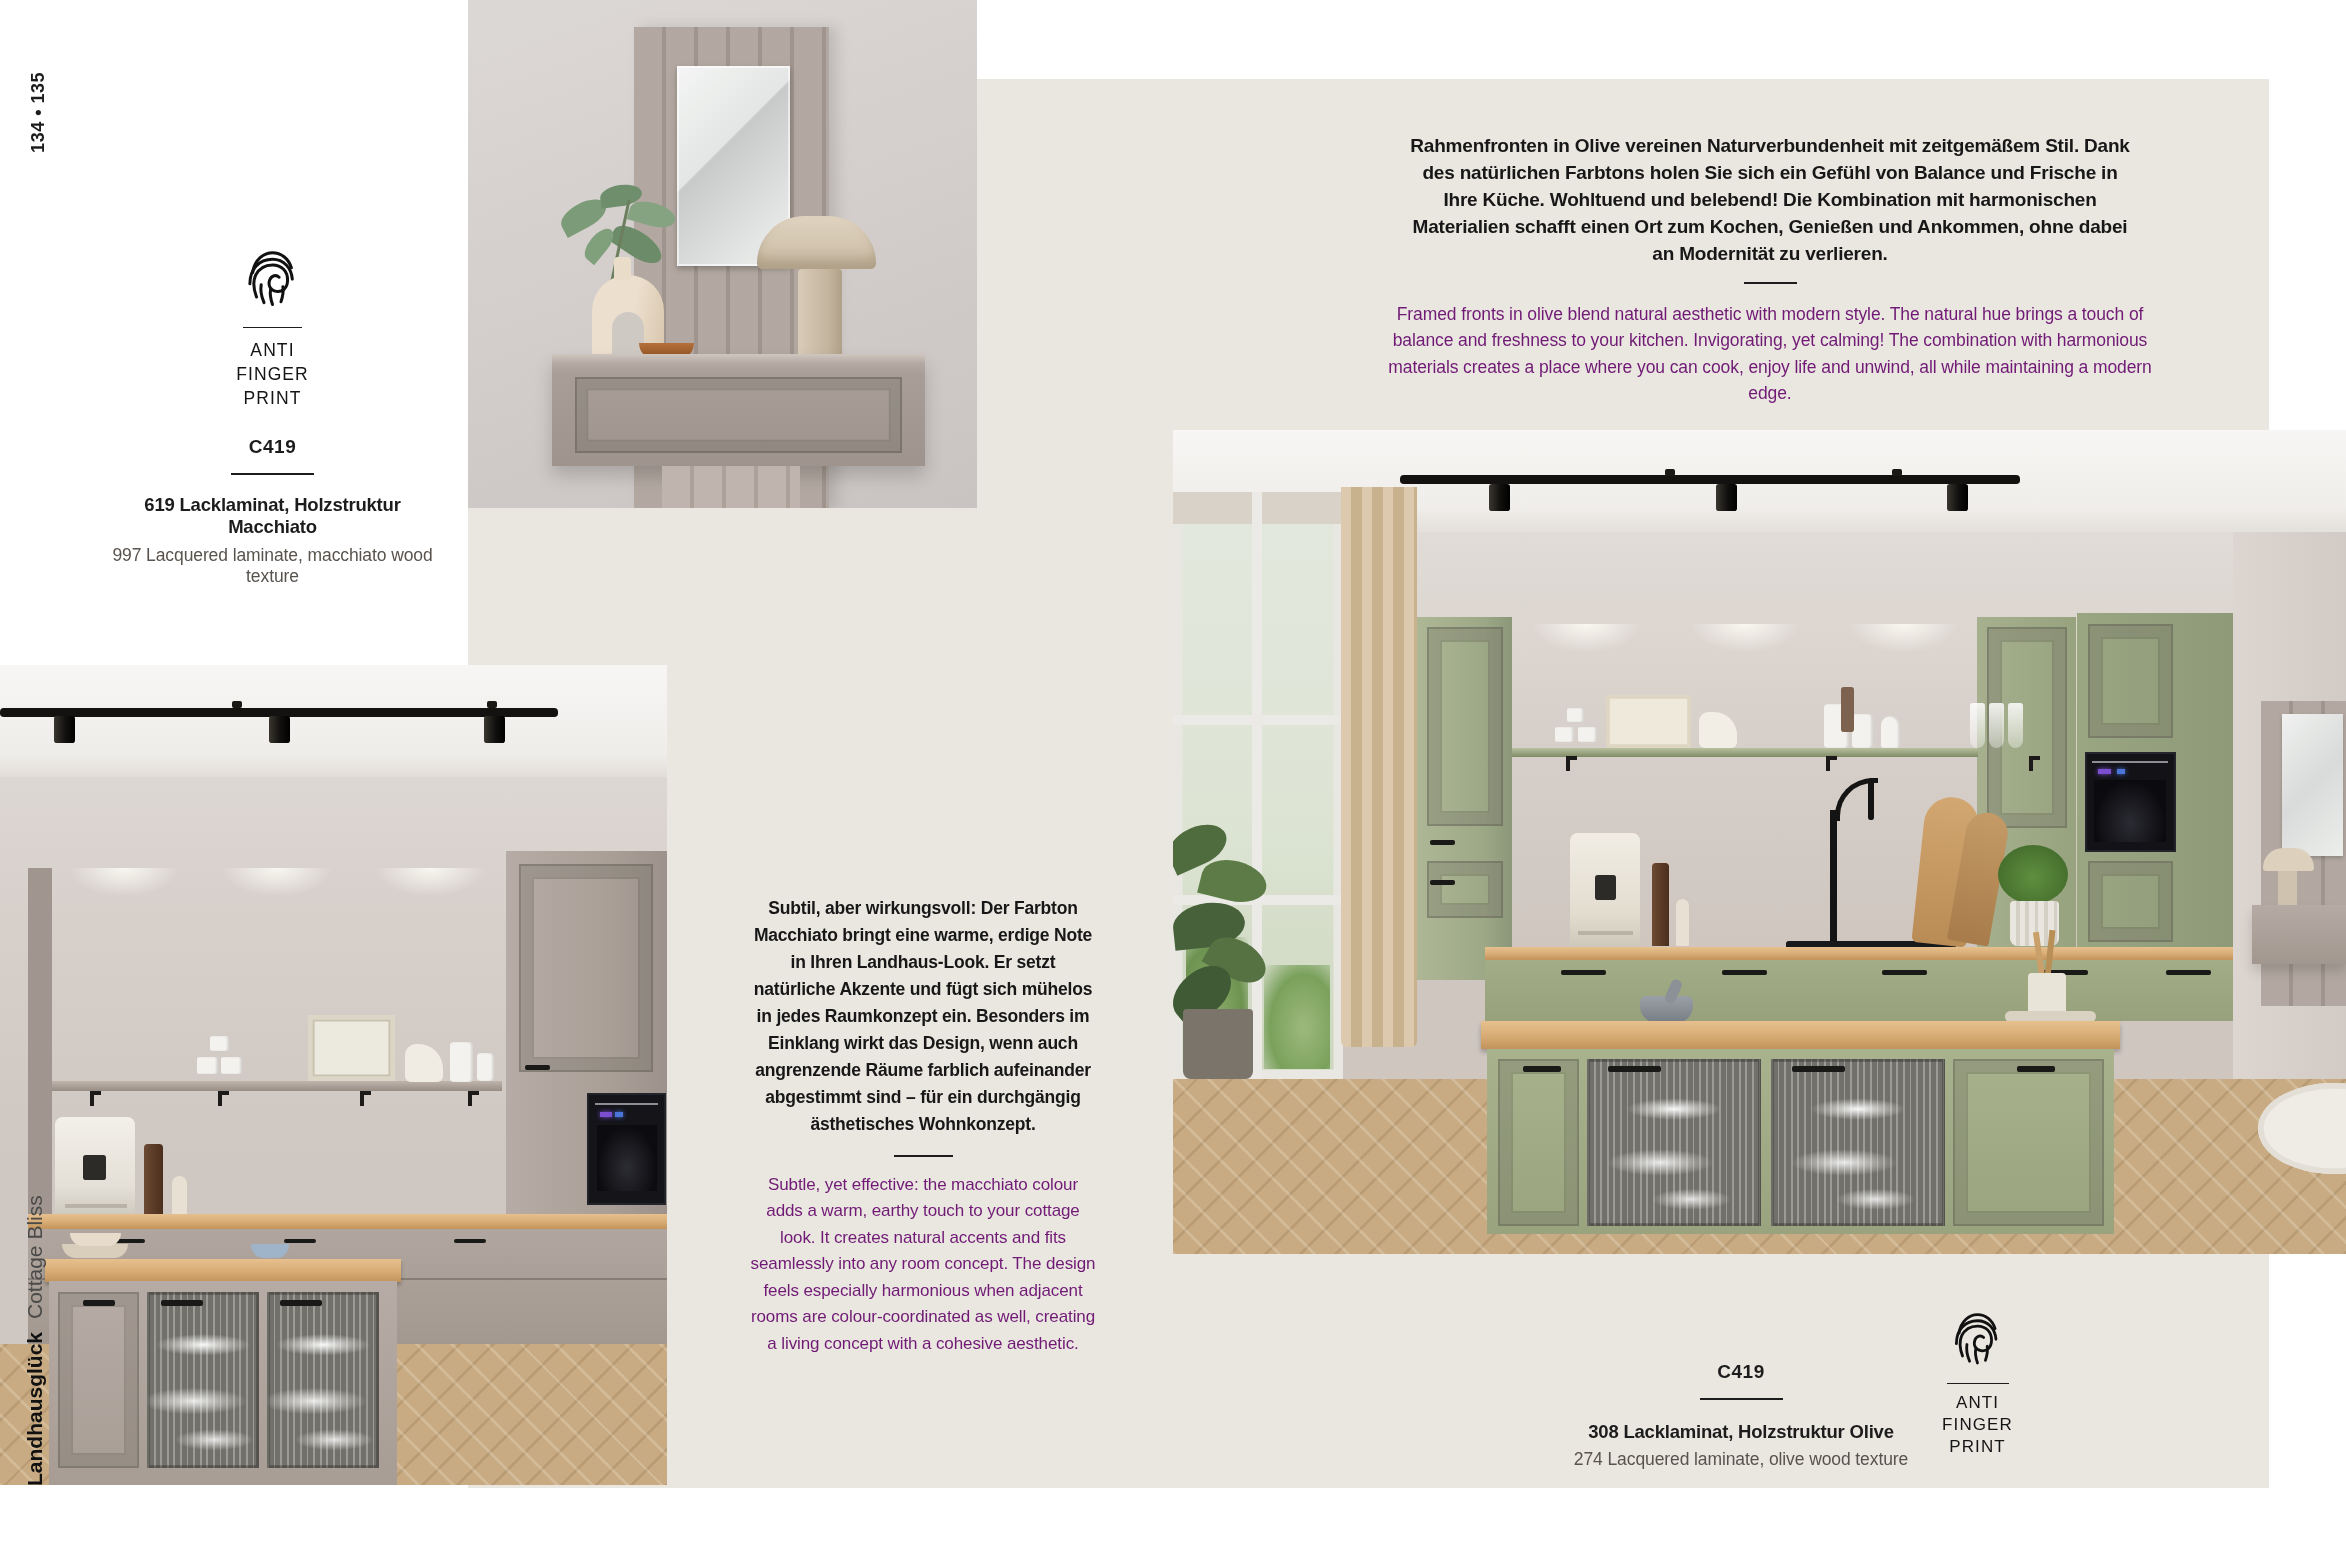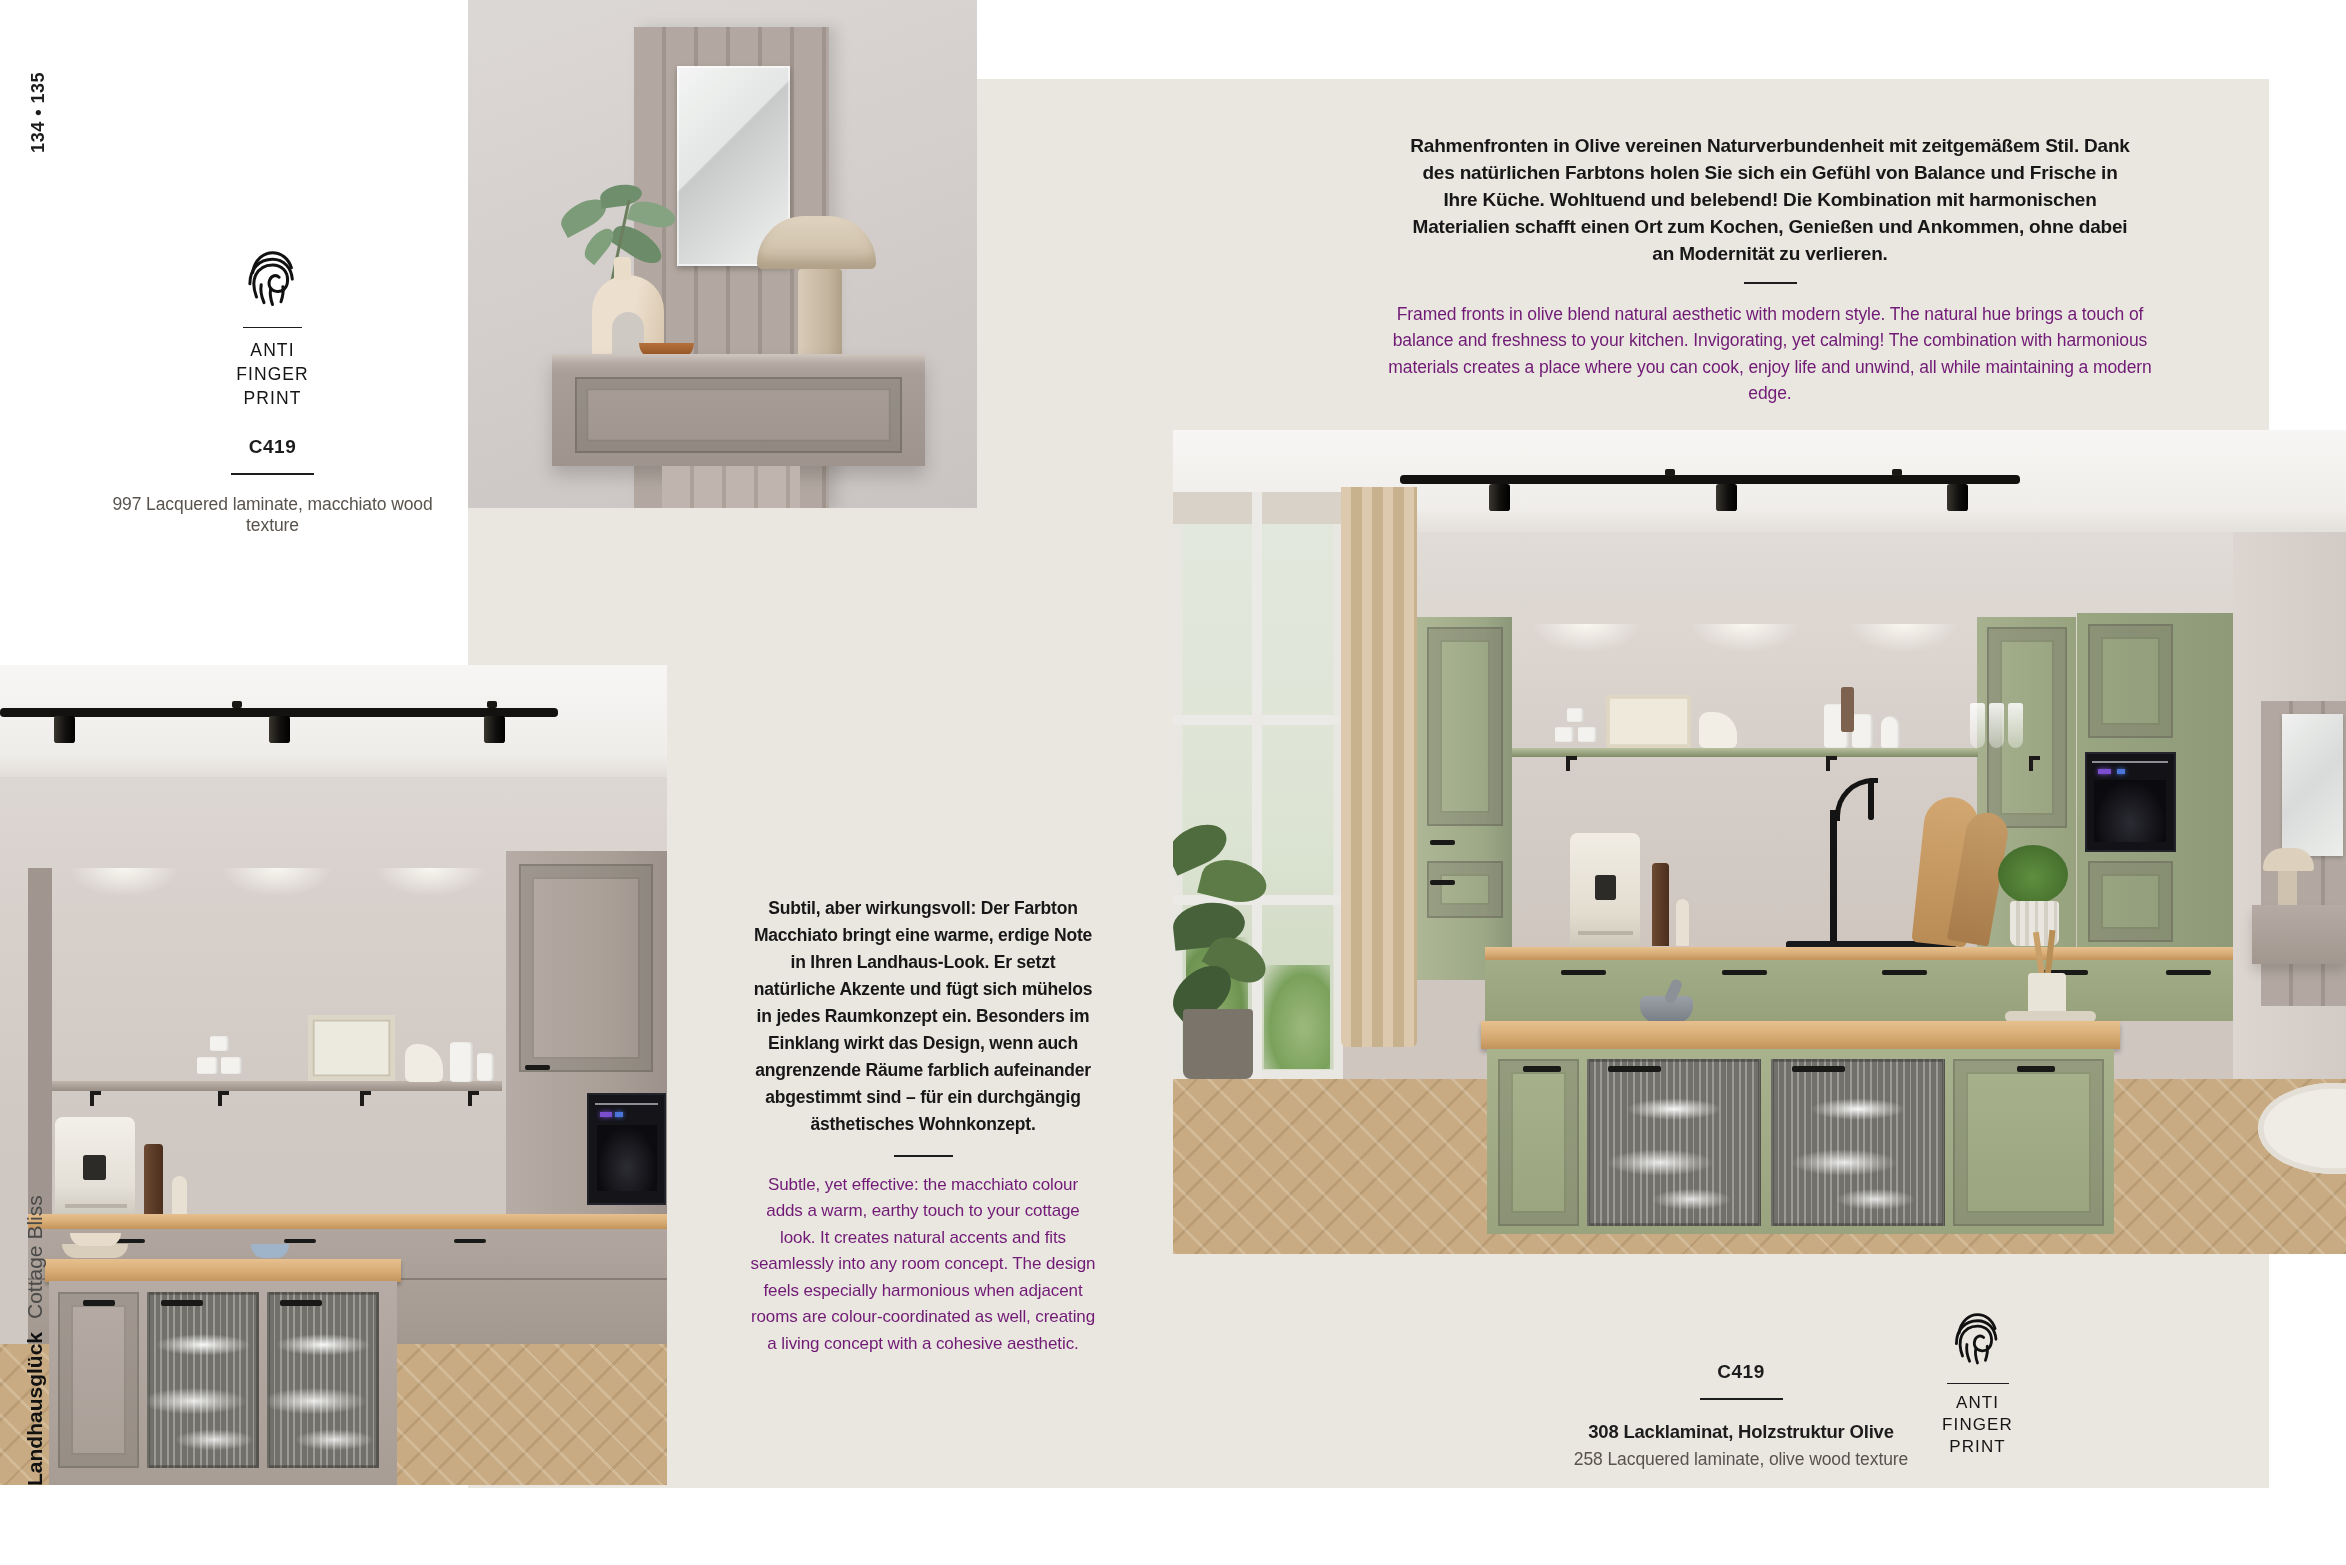--- a/index.html
+++ b/index.html
@@ -321,28 +321,29 @@
         <path d="M29 60 C27 54 26 49 27 44"></path>
         <path d="M38 57 C40 51 41 46 40 41"></path>
       </svg>
     </span>
     <div class="divider" style="width:59px;margin-top:9.5px;margin-bottom:9.5px;"></div>
     <div class="badge-line">ANTI</div>
     <div class="badge-line">FINGER</div>
     <div class="badge-line">PRINT</div>
     <div class="code" style="margin-top:26.5px;">C419</div>
     <div class="divider" style="width:83px;margin-top:15px;margin-bottom:19px;"></div>
+    <div class="finish-de">619 Lacklaminat, Holzstruktur Macchiato</div>
     <div class="finish-en" style="margin-top:6.6px;">997 Lacquered laminate, macchiato wood texture</div>
   </div>
 
   <div class="abs center" style="left:1566px;top:1361px;width:350px;">
     <div class="code">C419</div>
     <div class="divider" style="width:83px;margin-top:15px;margin-bottom:21px;"></div>
     <div class="finish-de">308 Lacklaminat, Holzstruktur Olive</div>
-    <div class="finish-en" style="margin-top:6.6px;">258 Lacquered laminate, olive wood texture</div>
+    <div class="finish-en" style="margin-top:6.6px;">274 Lacquered laminate, olive wood texture</div>
   </div>
 
   <div class="abs center" style="left:1902px;top:1310px;width:151px;">
     <span style="display:inline-block;">
       <svg width="51" height="62" viewBox="0 0 58 70" fill="none" stroke="#111" stroke-width="3.2" stroke-linecap="round">
         <path d="M8 26 C10 12 20 5 29 5 C38 5 46 11 49 21"></path>
         <path d="M5 38 C5 22 15 12 29 12 C41 12 49 21 50 33"></path>
         <path d="M12 52 C9 44 8 36 11 29 C15 21 22 18 29 18 C39 18 45 25 45 34 C45 43 39 47 33 46 C27 45 24 40 26 34 C28 29 33 28 36 31"></path>
         <path d="M20 58 C17 51 16 45 17 39"></path>
         <path d="M29 60 C27 54 26 49 27 44"></path>

